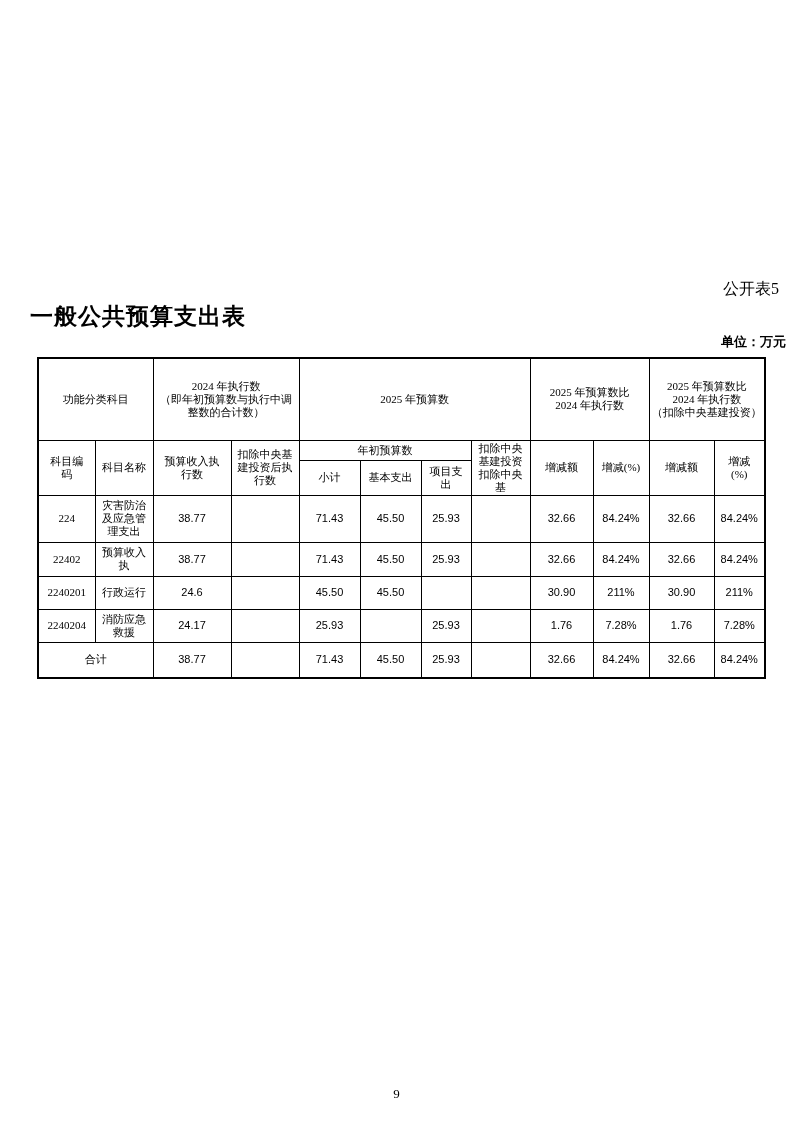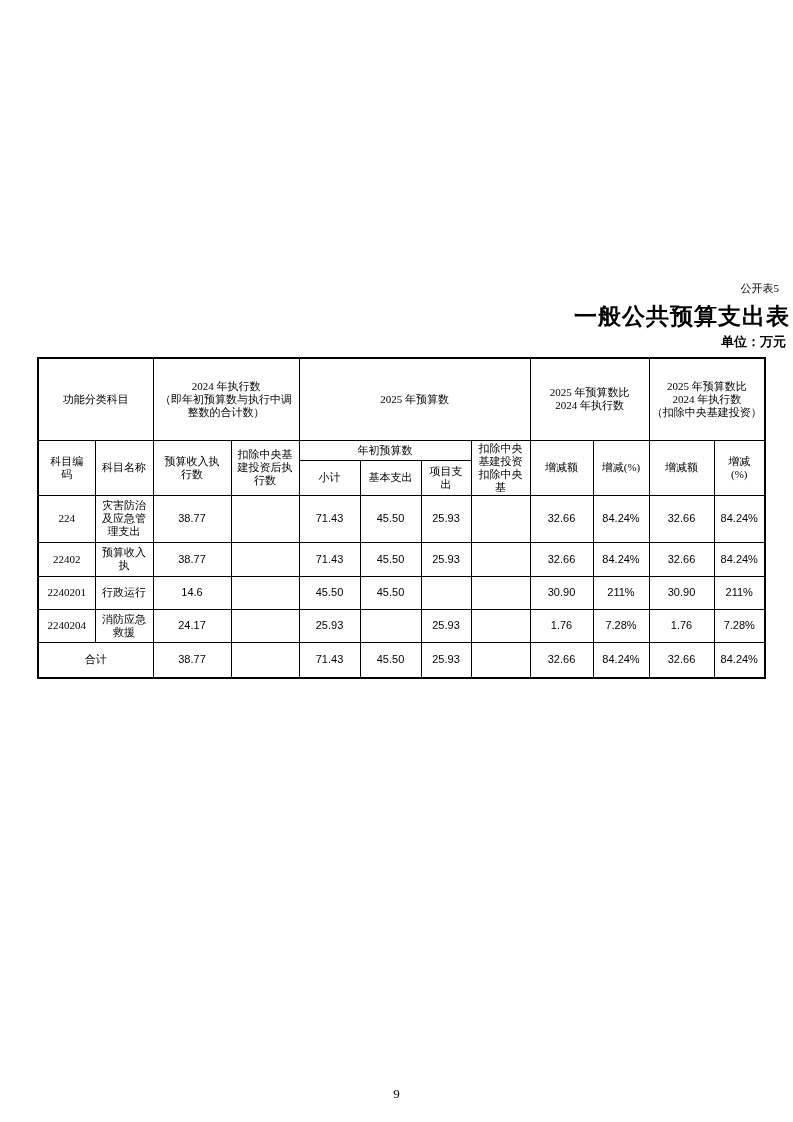--- a/index.html
+++ b/index.html
@@ -6,25 +6,25 @@
   .page{
     position:relative;
     width:793px;height:1122px;
     background:#ffffff;
     font-family:"Liberation Serif","DejaVu Serif",serif;
     color:#000;
     overflow:hidden;
   }
   .doc-label{
     position:absolute;top:281px;right:14px;
-    font-size:11px;line-height:15px;
+    font-size:16px;line-height:15px;
   }
   .page-title{
     position:absolute;top:301px;left:30px;width:760px;
-    text-align:right;
+    text-align:left;
     font-family:"Liberation Sans","DejaVu Sans",sans-serif;
     font-weight:bold;font-size:23px;line-height:30px;letter-spacing:1px;
   }
   .unit-label{
     position:absolute;top:334px;right:7px;
     font-size:13px;line-height:16px;font-weight:bold;
   }
   table.budget{
     position:absolute;left:37px;top:357px;
     width:727px;
@@ -160,21 +160,21 @@
       <td class="num"></td>
       <td class="num">32.66</td>
       <td class="num">84.24%</td>
       <td class="num">32.66</td>
       <td class="num">84.24%</td>
     </tr>
 
     <tr class="r3">
       <td class="code">2240201</td>
       <td class="name">行政运行</td>
-      <td class="num">14.6</td>
+      <td class="num">24.6</td>
       <td class="num"></td>
       <td class="num">45.50</td>
       <td class="num">45.50</td>
       <td class="num"></td>
       <td class="num"></td>
       <td class="num">30.90</td>
       <td class="num">211%</td>
       <td class="num">30.90</td>
       <td class="num">211%</td>
     </tr>

